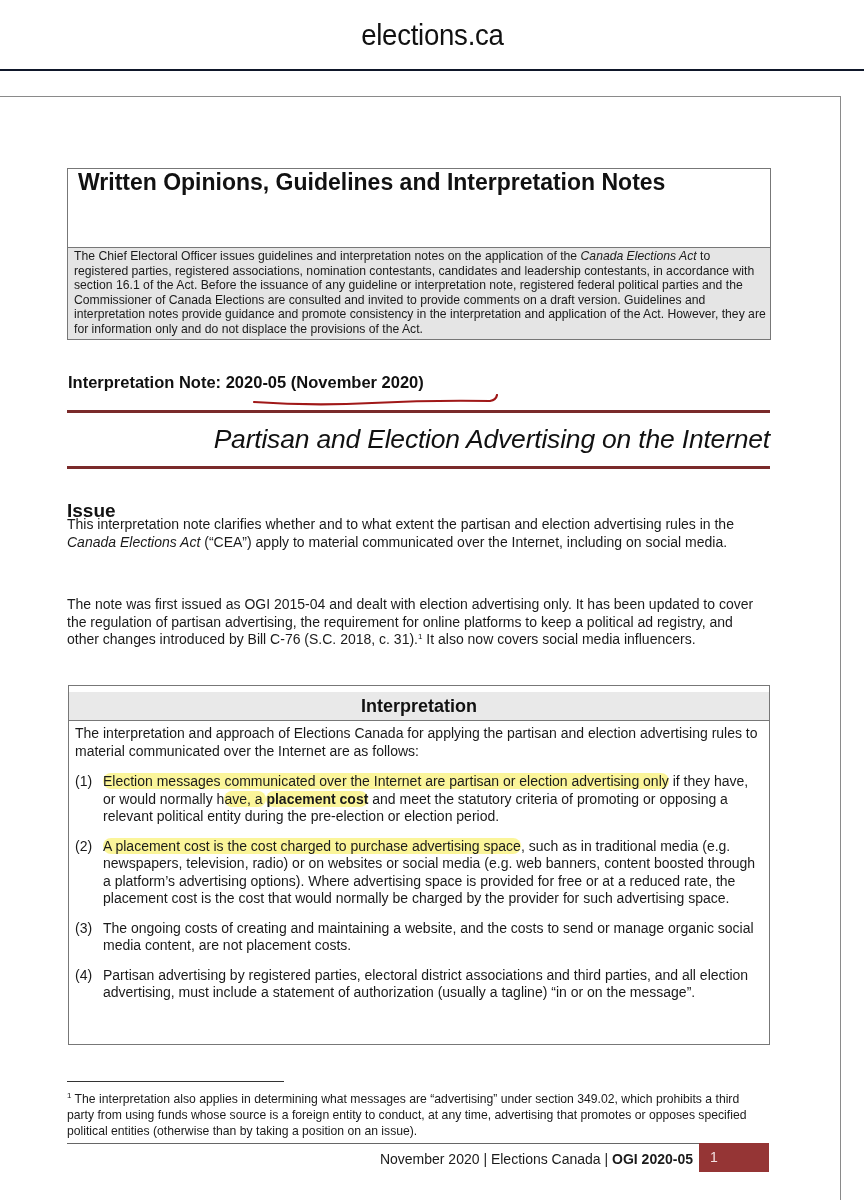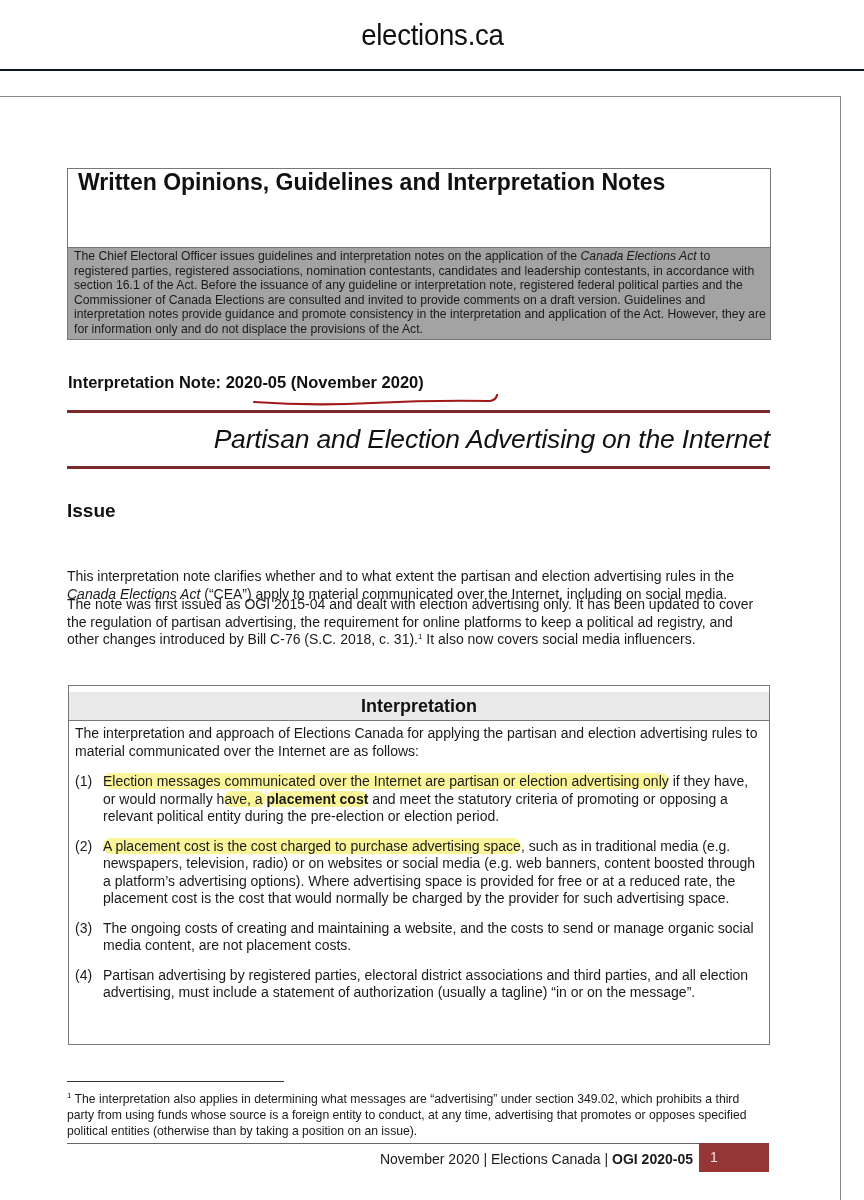--- a/index.html
+++ b/index.html
@@ -26,21 +26,21 @@
     position: absolute; left: 67px; top: 168px; width: 702px;
     border: 1px solid #777; background: #fff;
   }
   .header-top { display: flex; height: 78px; border-bottom: 1px solid #777; }
   .logo-cell { width: 205px; border-right: 1px solid #777; position: relative; }
   .title-cell { flex: 1; padding: 2px 10px; }
   .title-cell .t {
     font-size: 23px; font-weight: bold; line-height: 22px; color: #111;
   }
   .header-desc {
-    background: #a3a3a3; font-size: 12.2px; line-height: 14.6px;
+    background: #e5e5e5; font-size: 12.2px; line-height: 14.6px;
     padding: 1px 4px 2px 6px; color: #1a1a1a;
   }
   .logo-bar { position: absolute; left: 30px; top: 17px; width: 166px; height: 38px; background: #8b2238; }
   .logo-x { position: absolute; left: 20px; top: 10px; }
   .logo-text {
     position: absolute; left: 28px; top: 54px; font-size: 17px; font-weight: bold;
     color: #222; letter-spacing: -0.4px; border-top: 2px solid #222; line-height: 19px;
   }
 
   .interp-note {
@@ -54,21 +54,21 @@
   .rule.r2 { top: 466px; }
   .main-title {
     position: absolute; right: 94px; top: 424px; font-size: 26.5px; font-style: italic;
     color: #111; letter-spacing: -0.2px;
   }
 
   .issue-h { position: absolute; left: 67px; top: 500px; font-size: 19px; font-weight: bold; }
   .para {
     position: absolute; left: 67px; width: 700px; font-size: 14px; line-height: 17.5px; color: #1a1a1a;
   }
-  .para.p1 { top: 568px; }
+  .para.p1 { top: 516px; }
   .para.p2 { top: 596px; }
   sup { font-size: 8px; vertical-align: 5px; line-height: 0; }
 
   .interp-box {
     position: absolute; left: 68px; top: 685px; width: 700px; height: 358px;
     border: 1px solid #777;
   }
   .interp-head {
     height: 28px; background: #e9e9e9; border-bottom: 1px solid #777;
     text-align: center; font-size: 18px; font-weight: bold; line-height: 28px; margin-top: 6px;

